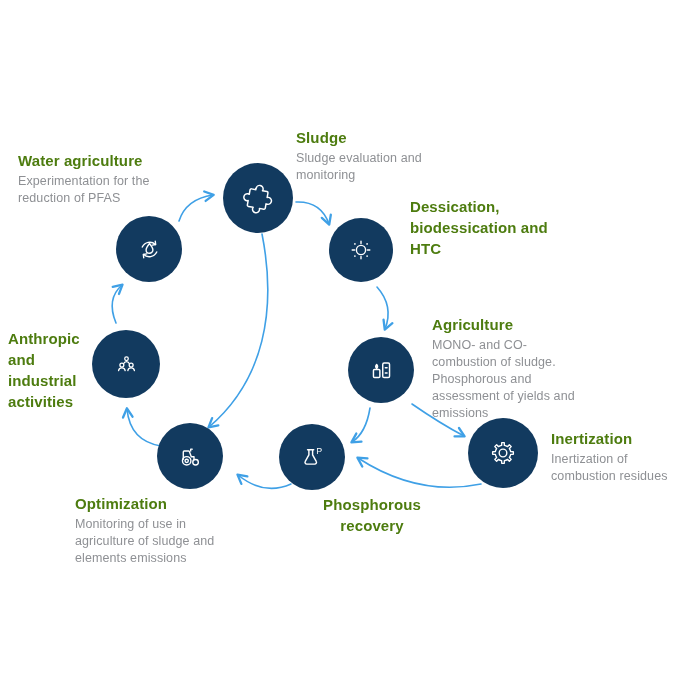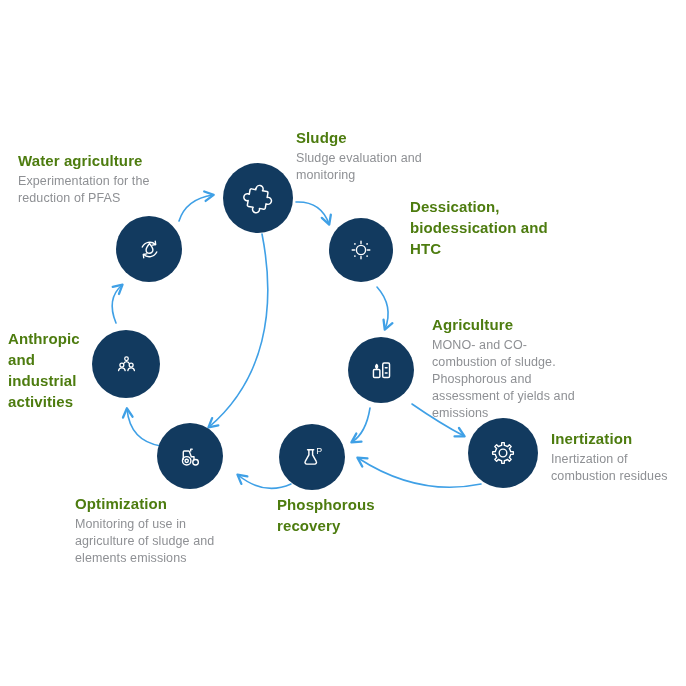--- a/index.html
+++ b/index.html
@@ -21,21 +21,21 @@
   .n-inertization{left:468px;top:418px;width:70px;height:70px;}
   .n-phosphorous{left:279px;top:424px;width:66px;height:66px;}
   .n-agriculture{left:157px;top:423px;width:66px;height:66px;}
   .n-anthropic{left:92px;top:330px;width:68px;height:68px;}
   .n-water{left:116px;top:216px;width:66px;height:66px;}
   
   .l-sludge{left:296px;top:127px;width:170px;}
   .l-dessication{left:410px;top:196px;width:180px;}
   .l-combustion{left:432px;top:314px;width:170px;}
   .l-inertization{left:551px;top:428px;width:140px;}
-  .l-phosphorous{left:277px;top:494px;width:190px;}
+  .l-phosphorous{left:277px;top:494px;width:190px;text-align:center;}
   .l-agriculture{left:75px;top:493px;width:180px;}
   .l-anthropic{left:8px;top:288px;width:150px;margin-top:40px;}
   .l-water{left:18px;top:150px;width:190px;}
 </style>
 </head>
 <body>
 
 <div class="canvas">
 
   <svg class="arrows" viewBox="0 0 686 686">

